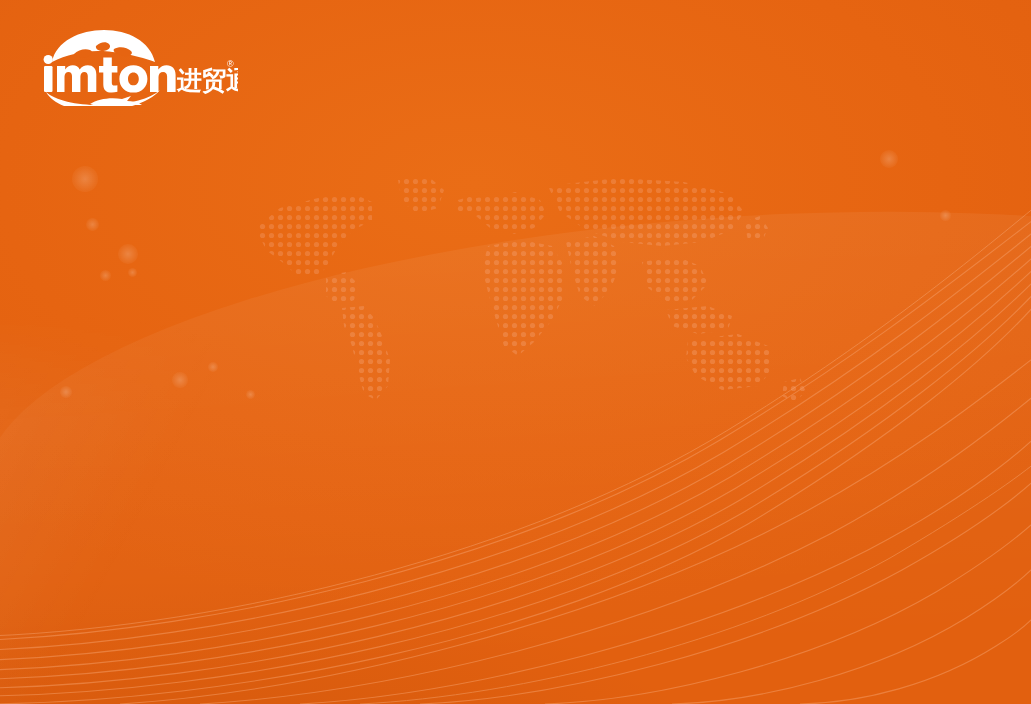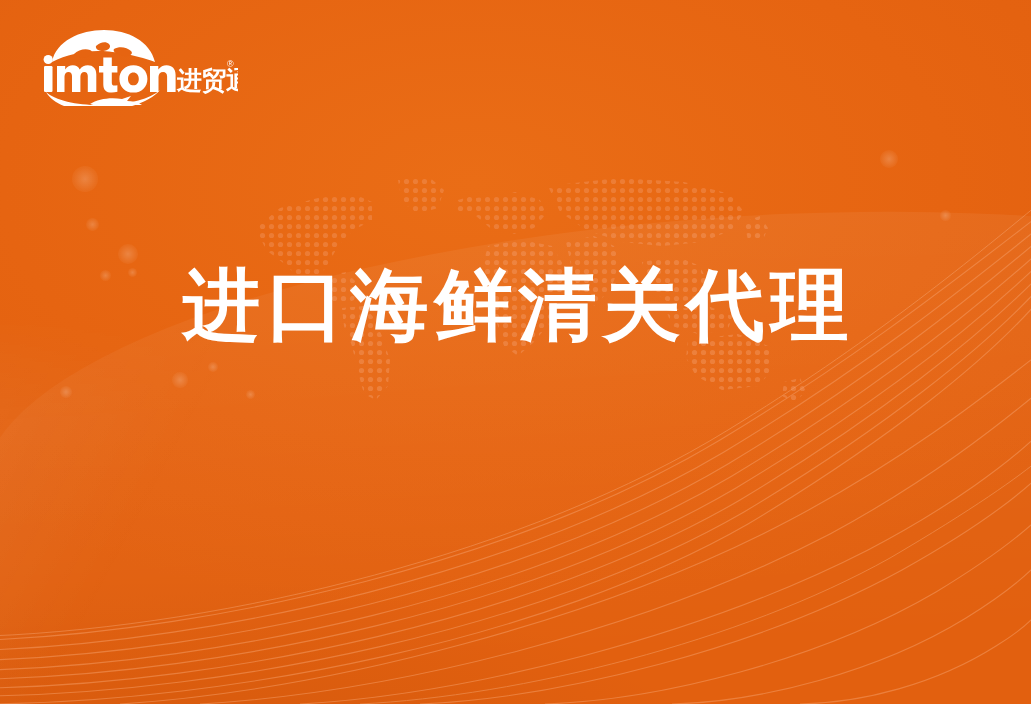--- a/index.html
+++ b/index.html
@@ -245,16 +245,15 @@
       <g fill="#FFFFFF">
         <path d="M8 66 C 16 80, 40 87, 66 85 C 92 83, 113 75, 122 64
                  C 112 73, 92 78, 68 79 C 42 80, 18 75, 8 66 Z"></path>
         <path d="M52 78 C 60 73, 72 71, 84 73 L 93 70 L 89 75 C 94 75, 100 76, 104 79
                  C 96 79, 88 79, 82 80 C 72 81, 60 81, 52 78 Z"></path>
       </g>
     </svg>
   </div>
 
   <div id="headline">
-    <span class="hl-line" id="hl-line-1">进口海鲜清关代理</span>
   </div>
 
 </div>
 
 </body></html>

